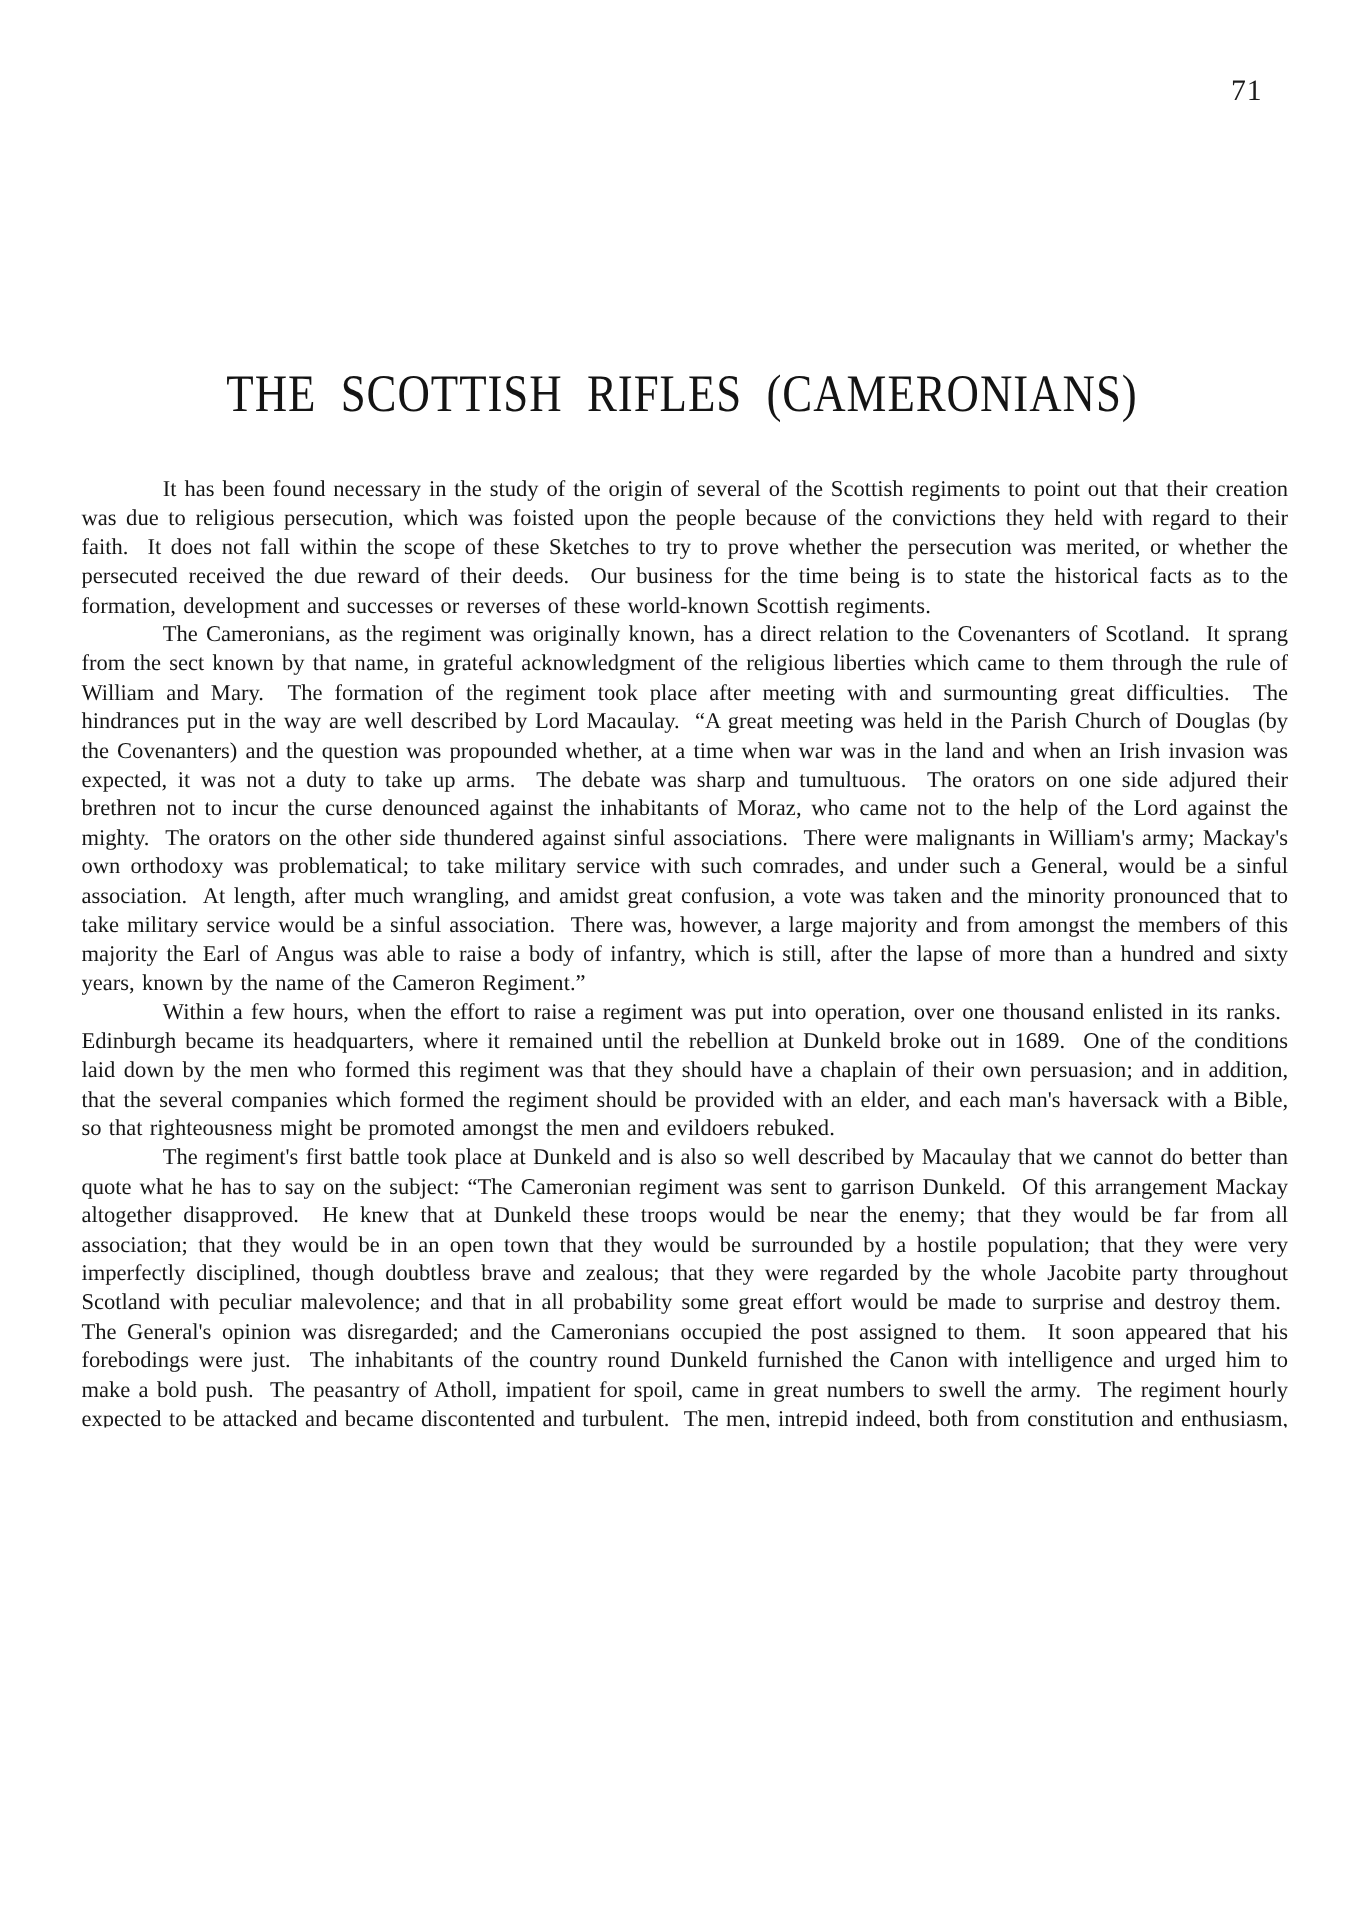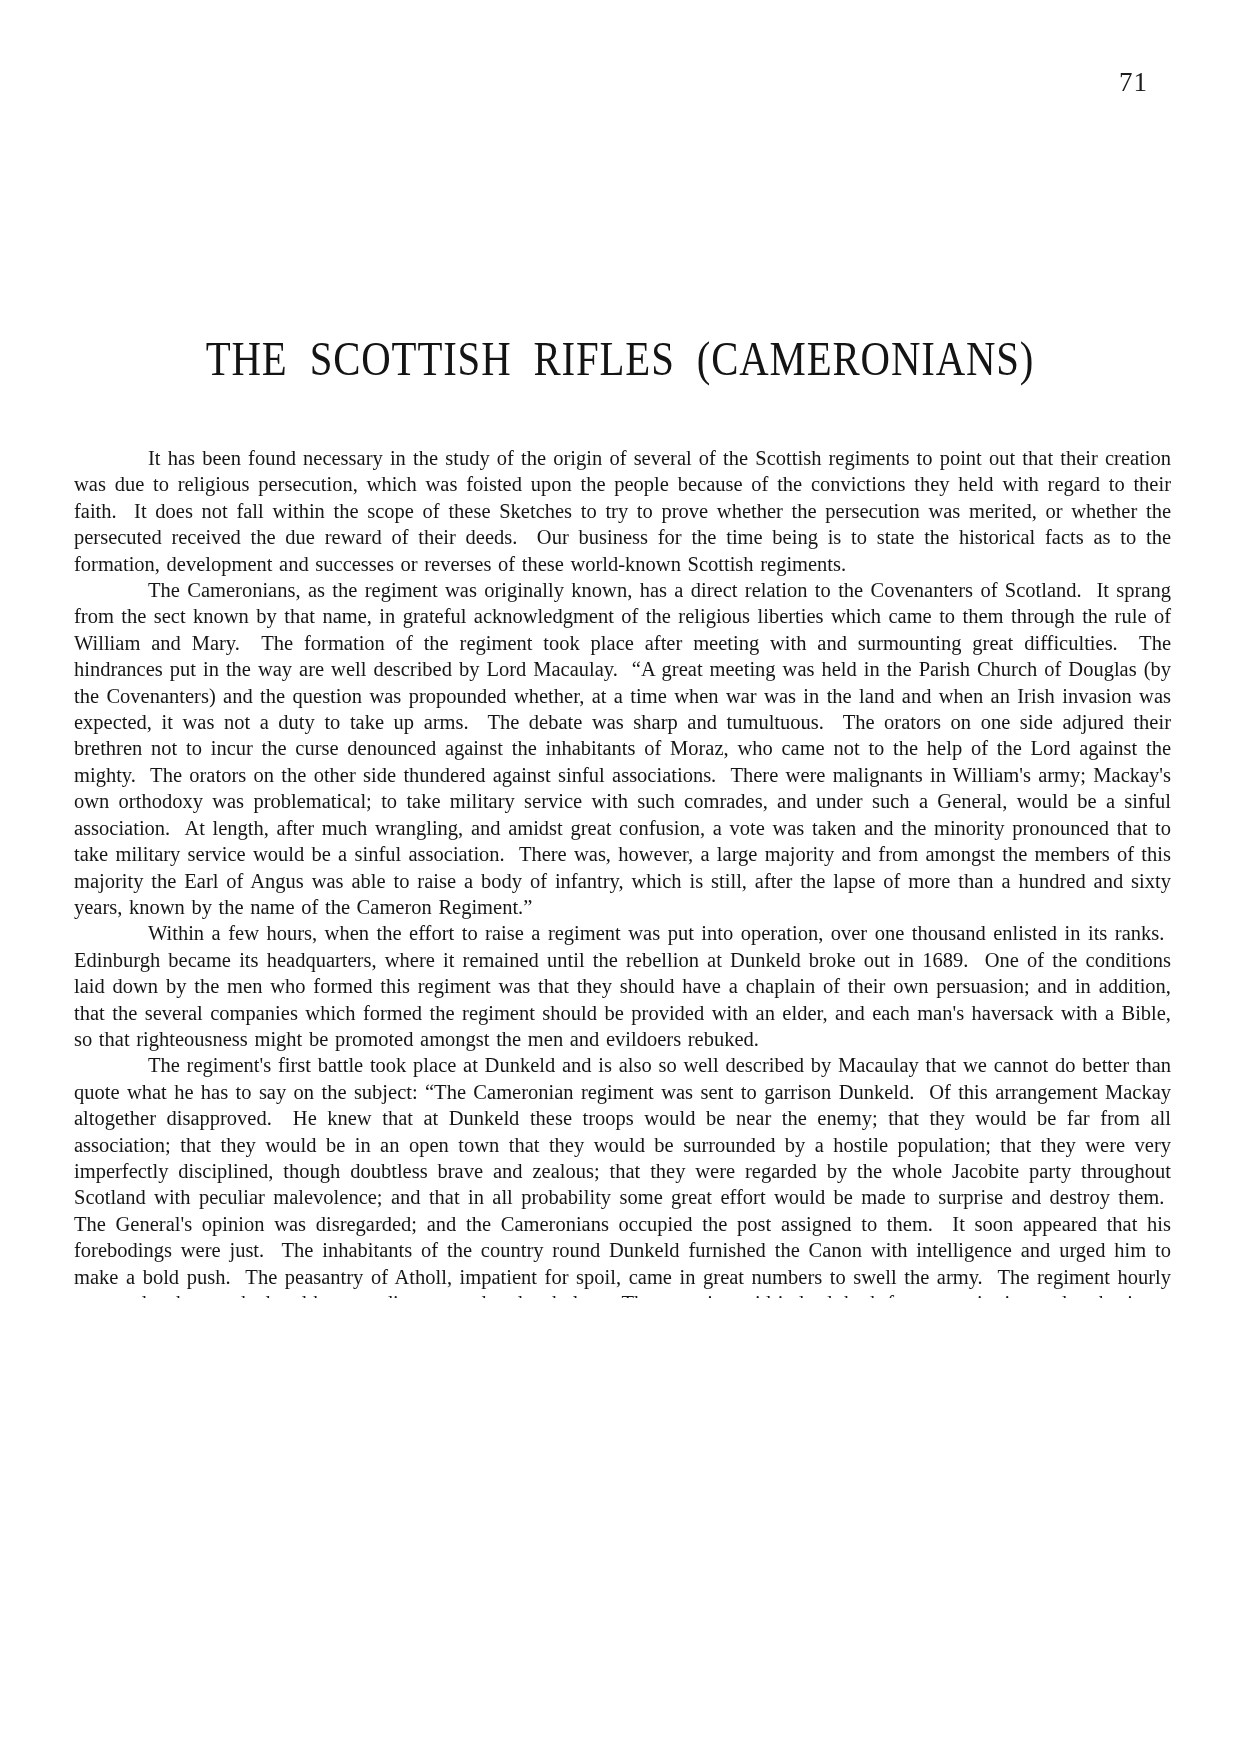--- a/index.html
+++ b/index.html
@@ -36,21 +36,21 @@
     font-weight: normal;
     letter-spacing: 1px;
     word-spacing: 13px;
     white-space: nowrap;
     transform: scaleX(0.85);
     transform-origin: 50% 50%;
     color: #141414;
   }
   .body-text {
     position: absolute;
-    top: 445px;
+    top: 432px;
     left: 74px;
     width: 1097px;
     font-size: 20.5px;
     line-height: 26.4px;
     text-align: justify;
     color: #161616;
   }
   .para {
     margin: 0;
     padding: 0;

